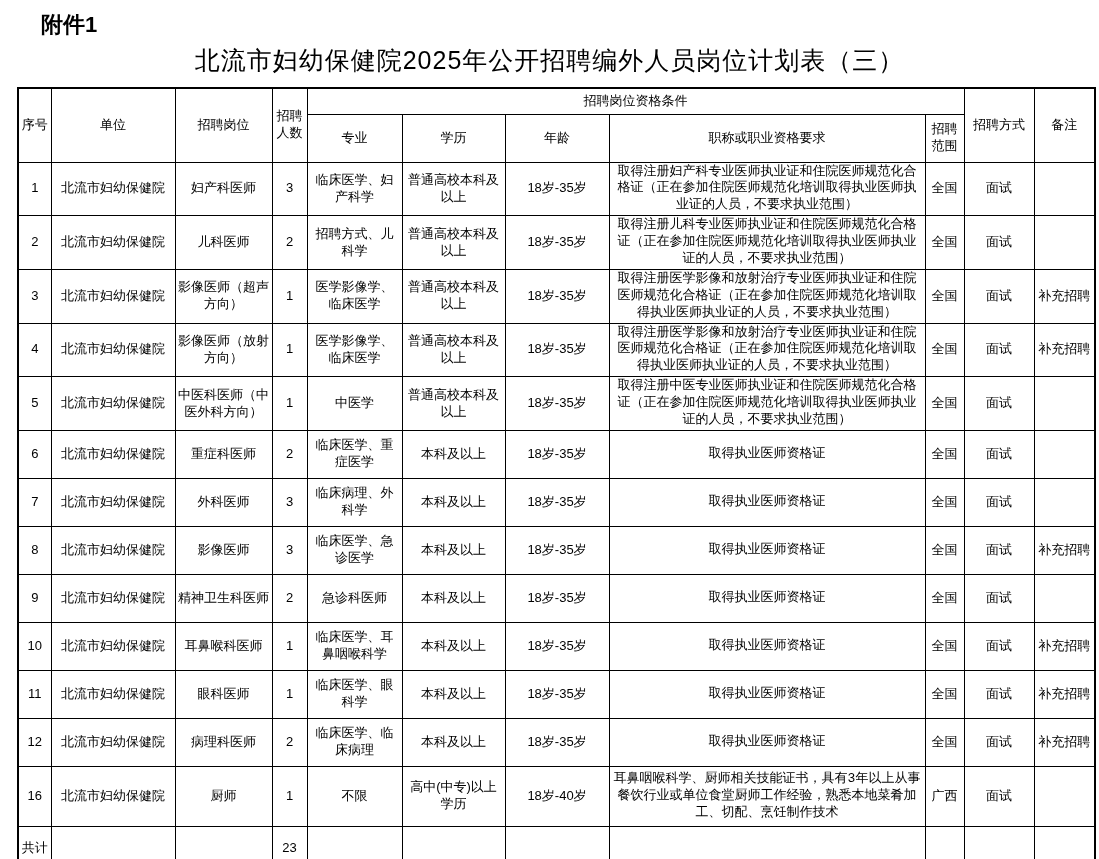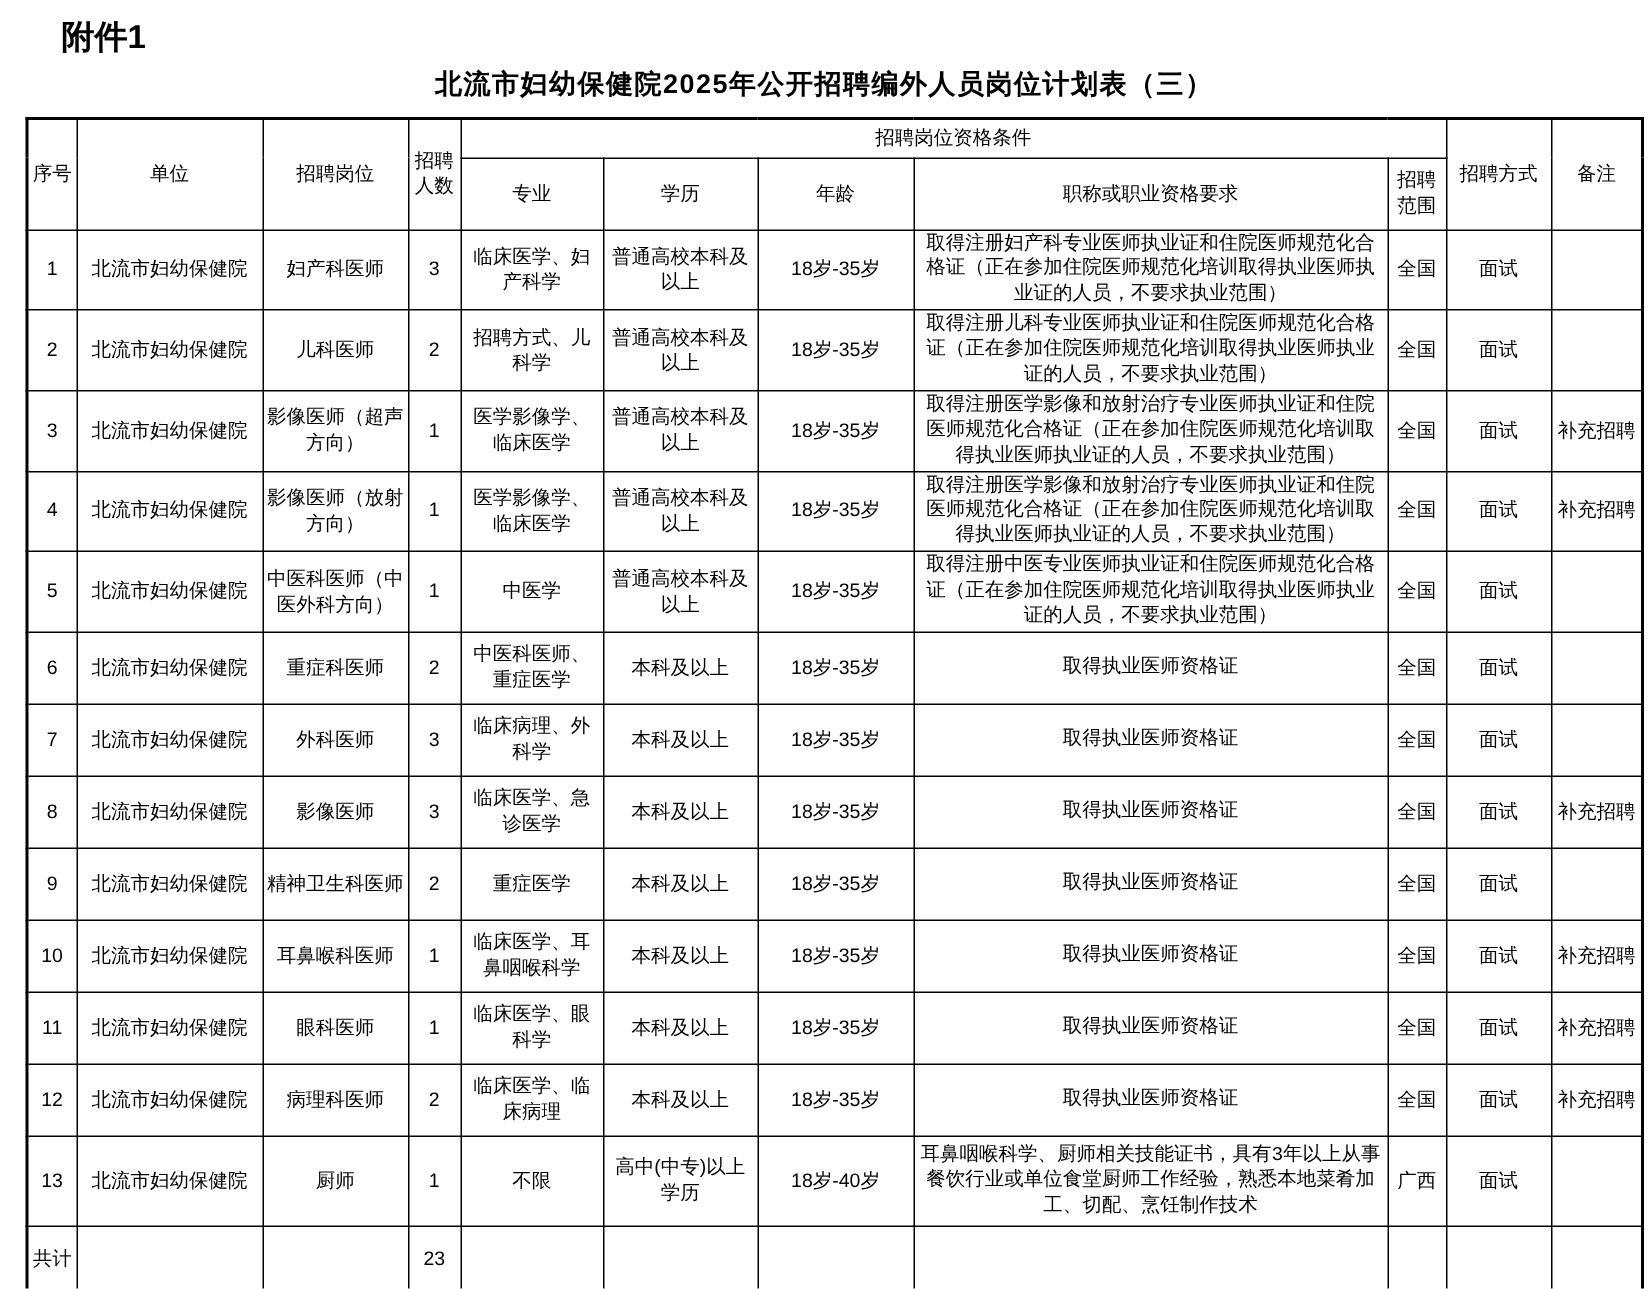--- a/index.html
+++ b/index.html
@@ -7,21 +7,21 @@
     width:1099px;height:859px;
     font-family:"Liberation Sans",sans-serif;
     color:#000;
     -webkit-font-smoothing:none;
   }
   .page{padding:8px 17px 0 17px;}
   .attachment{
     font-weight:bold;font-size:22px;margin:2px 0 4px 24px;
   }
   .doc-title{
-    font-weight:bold;font-size:18px;text-align:center;
+    font-weight:normal;font-size:25px;text-align:center;
     margin:4px 0 10px 0;letter-spacing:1px;
   }
   table.grid{
     border-collapse:collapse;table-layout:fixed;
     width:1077px;
     font-size:13px;line-height:1.3;
   }
   table.grid th,table.grid td{
     border:1px solid #000;
     text-align:center;vertical-align:middle;
@@ -141,21 +141,21 @@
         <td class="req">取得注册中医专业医师执业证和住院医师规范化合格证（正在参加住院医师规范化培训取得执业医师执业证的人员，不要求执业范围）</td>
         <td>全国</td>
         <td>面试</td>
         <td></td>
       </tr>
       <tr>
         <td>6</td>
         <td>北流市妇幼保健院</td>
         <td>重症科医师</td>
         <td>2</td>
-        <td>中医科医师、重症医学</td>
+        <td>临床医学、重症医学</td>
         <td>本科及以上</td>
         <td>18岁-35岁</td>
         <td class="req">取得执业医师资格证</td>
         <td>全国</td>
         <td>面试</td>
         <td></td>
       </tr>
       <tr>
         <td>7</td>
         <td>北流市妇幼保健院</td>
@@ -180,21 +180,21 @@
         <td class="req">取得执业医师资格证</td>
         <td>全国</td>
         <td>面试</td>
         <td>补充招聘</td>
       </tr>
       <tr>
         <td>9</td>
         <td>北流市妇幼保健院</td>
         <td>精神卫生科医师</td>
         <td>2</td>
-        <td>重症医学</td>
+        <td>急诊科医师</td>
         <td>本科及以上</td>
         <td>18岁-35岁</td>
         <td class="req">取得执业医师资格证</td>
         <td>全国</td>
         <td>面试</td>
         <td></td>
       </tr>
       <tr>
         <td>10</td>
         <td>北流市妇幼保健院</td>
@@ -228,21 +228,21 @@
         <td>2</td>
         <td>临床医学、临床病理</td>
         <td>本科及以上</td>
         <td>18岁-35岁</td>
         <td class="req">取得执业医师资格证</td>
         <td>全国</td>
         <td>面试</td>
         <td>补充招聘</td>
       </tr>
       <tr class="tall">
-        <td>13</td>
+        <td>16</td>
         <td>北流市妇幼保健院</td>
         <td>厨师</td>
         <td>1</td>
         <td>不限</td>
         <td>高中(中专)以上学历</td>
         <td>18岁-40岁</td>
         <td class="req">耳鼻咽喉科学、厨师相关技能证书，具有3年以上从事餐饮行业或单位食堂厨师工作经验，熟悉本地菜肴加工、切配、烹饪制作技术</td>
         <td>广西</td>
         <td>面试</td>
         <td></td>

